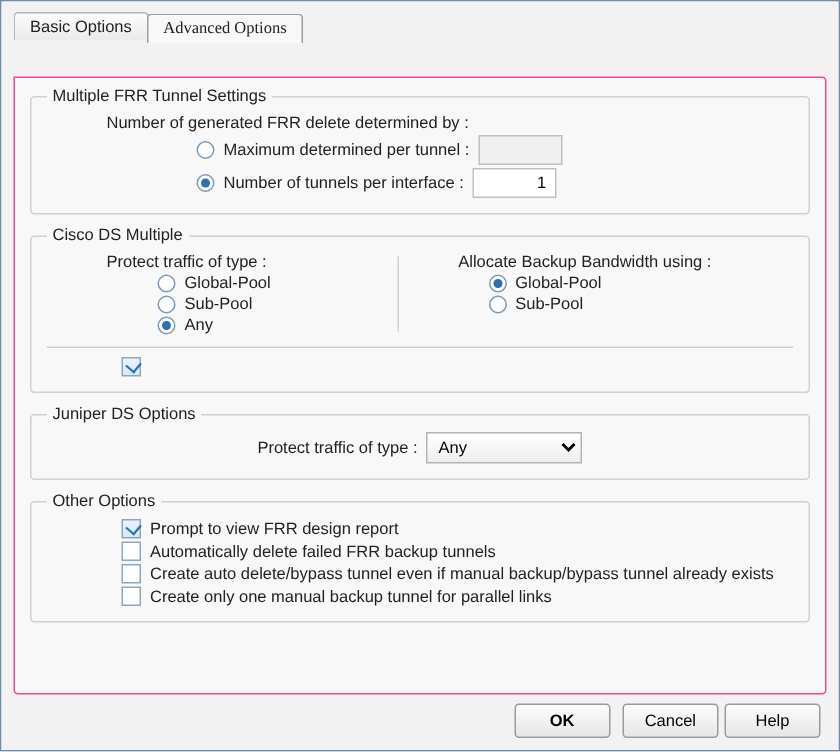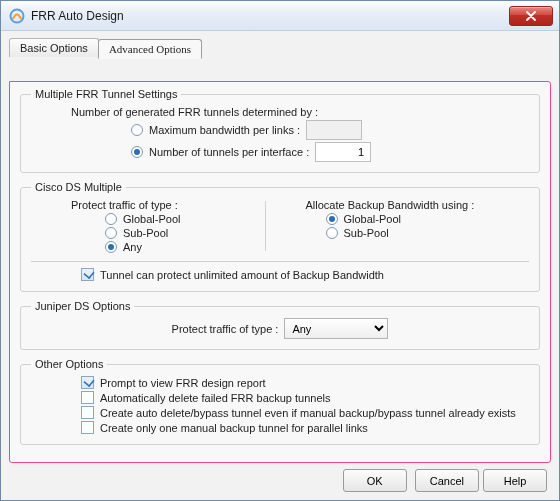--- a/index.html
+++ b/index.html
@@ -42,59 +42,45 @@
   .cols2 { display:flex; }
   .col { flex:1; }
   .vline { width:1px; background:#d0d0d0; margin:4px 10px; }
   .hline { height:1px; background:#d0d0d0; margin:6px 0; }
 
   .select { height:21px; border:1px solid #b3b3b3; background:linear-gradient(to bottom,#fff,#eee); font-size:11px; padding:1px 3px; width:104px; }
 
   .btnbar { display:flex; align-items:center; padding:6px 4px 0 4px; }
   .btnbar-spacer { flex:1; }
   .btn { min-width:64px; height:23px; padding:0 14px; font-size:11px; border:1px solid #9a9a9a; border-radius:3px; background:linear-gradient(to bottom,#fcfcfc,#e6e6e6); cursor:pointer; margin-left:4px; }
-  .btn:first-child{ margin-left:0; }
+  .btn:first-child{ margin-left:0;font-weight:bold; }
 
   label.rl { cursor:pointer; }
 </style>
 </head>
 <body>
 
 <div class="window">
 
-  <div class="titlebar">
-    <span class="icon">
-      <svg viewBox="0 0 16 16" width="16" height="16">
-        <circle cx="8" cy="8" r="6.5" fill="none" stroke="#5aa0e0" stroke-width="2"></circle>
-        <path d="M4 11 Q8 2 12 11" fill="none" stroke="#f0a030" stroke-width="2"></path>
-      </svg>
-    </span>
-    <span class="title">FRR Auto Design</span>
-    <div class="close-btn">
-      <svg class="close-x" viewBox="0 0 10 10">
-        <path d="M1 1 L9 9 M9 1 L1 9" stroke="#fff" stroke-width="1.8" stroke-linecap="round"></path>
-      </svg>
-    </div>
-  </div>
 
   <div class="client">
 
     <div class="tabs-row">
       <div class="tab">Basic Options</div>
       <div class="tab active">Advanced Options</div>
     </div>
 
     <div class="tab-body">
 
       <fieldset>
         <legend>Multiple FRR Tunnel Settings</legend>
-        <div class="row indent1">Number of generated FRR tunnels determined by :</div>
+        <div class="row indent1">Number of generated FRR delete determined by :</div>
         <div class="row indent2">
           <input type="radio" class="radio" name="genby" id="r-maxbw" style="">
-          <label class="rl" for="r-maxbw">Maximum bandwidth per links :</label>
+          <label class="rl" for="r-maxbw">Maximum determined per tunnel :</label>
           <input type="text" class="numbox" disabled="" value="" style="">
         </div>
         <div class="row indent2">
           <input type="radio" class="radio" name="genby" id="r-numif" checked="" style="">
           <label class="rl" for="r-numif">Number of tunnels per interface :</label>
           <input type="text" class="numbox" value="1" style="">
         </div>
       </fieldset>
 
       <fieldset>
@@ -124,21 +110,20 @@
             </div>
             <div class="row" style="padding-left:20px;">
               <input type="radio" class="radio" name="ab" id="ab-s" style="">
               <label class="rl" for="ab-s">Sub-Pool</label>
             </div>
           </div>
         </div>
         <div class="hline"></div>
         <div class="row indent-cb">
           <input type="checkbox" class="chk" id="cb-unl" checked="" style="">
-          <label class="rl" for="cb-unl">Tunnel can protect unlimited amount of Backup Bandwidth</label>
         </div>
       </fieldset>
 
       <fieldset>
         <legend>Juniper DS Options</legend>
         <div class="row" style="justify-content:center;">
           <span>Protect traffic of type :</span>
           <select class="select">
             <option>Any</option>
           </select>

